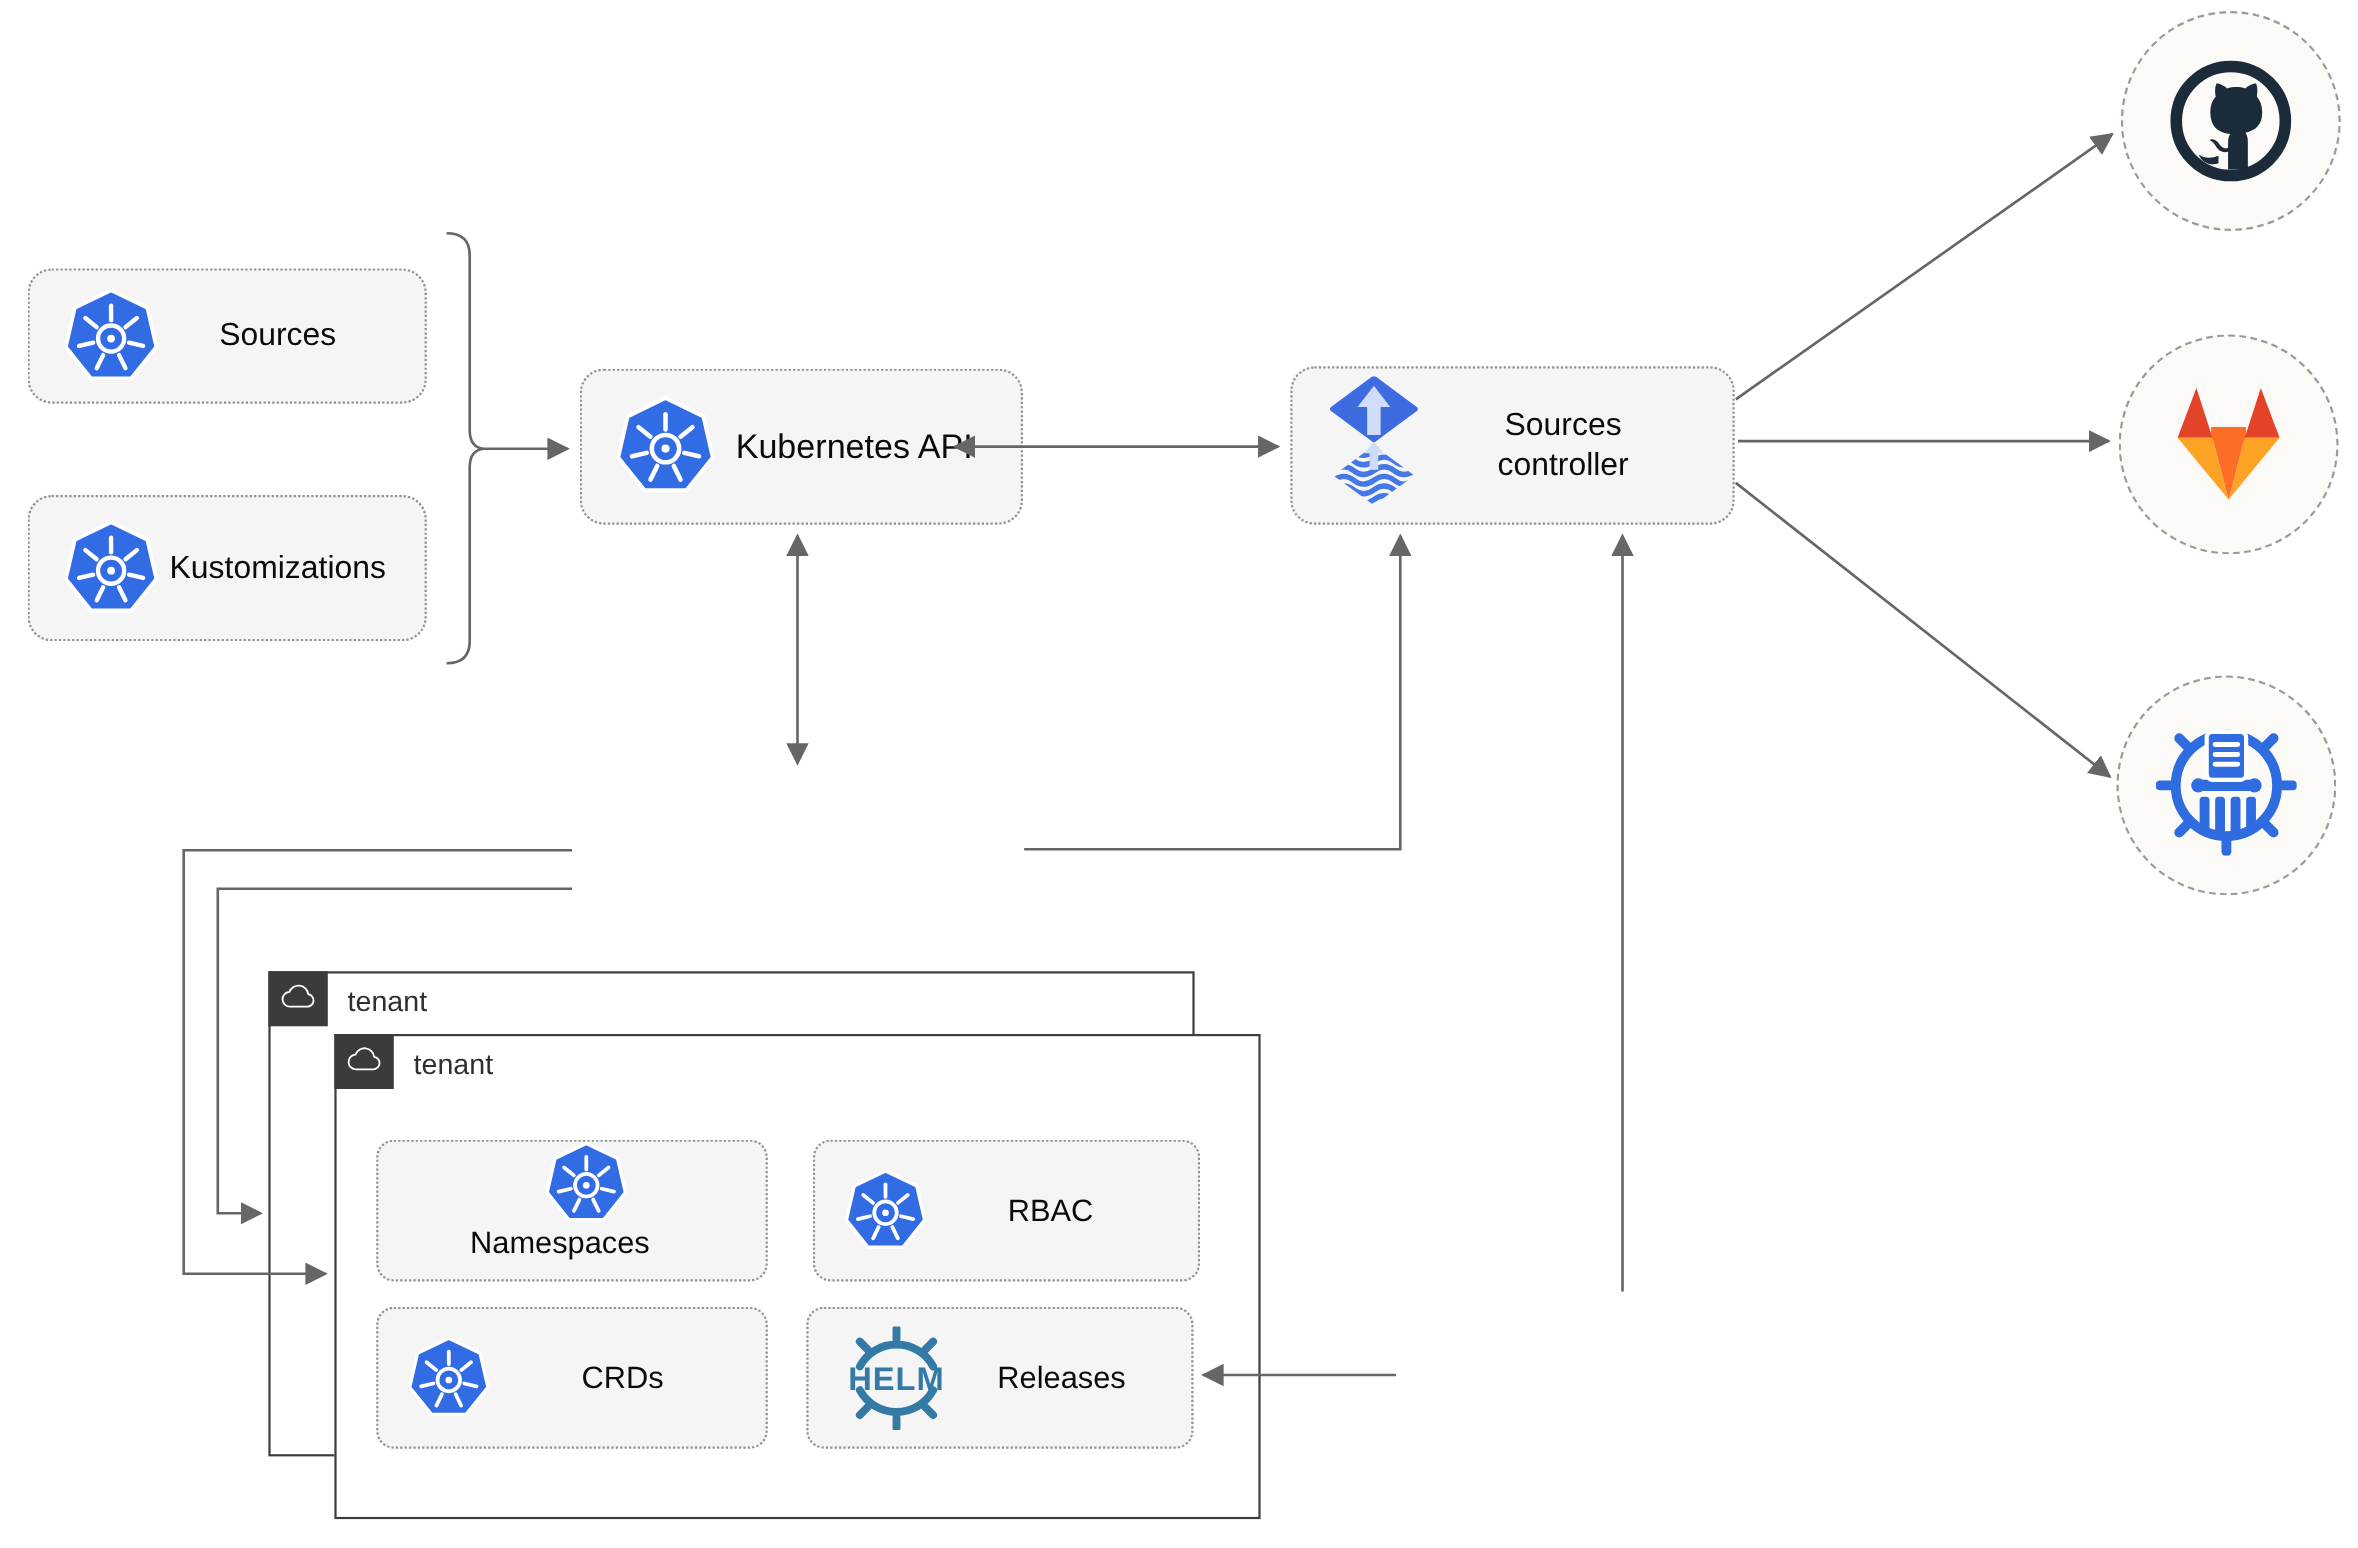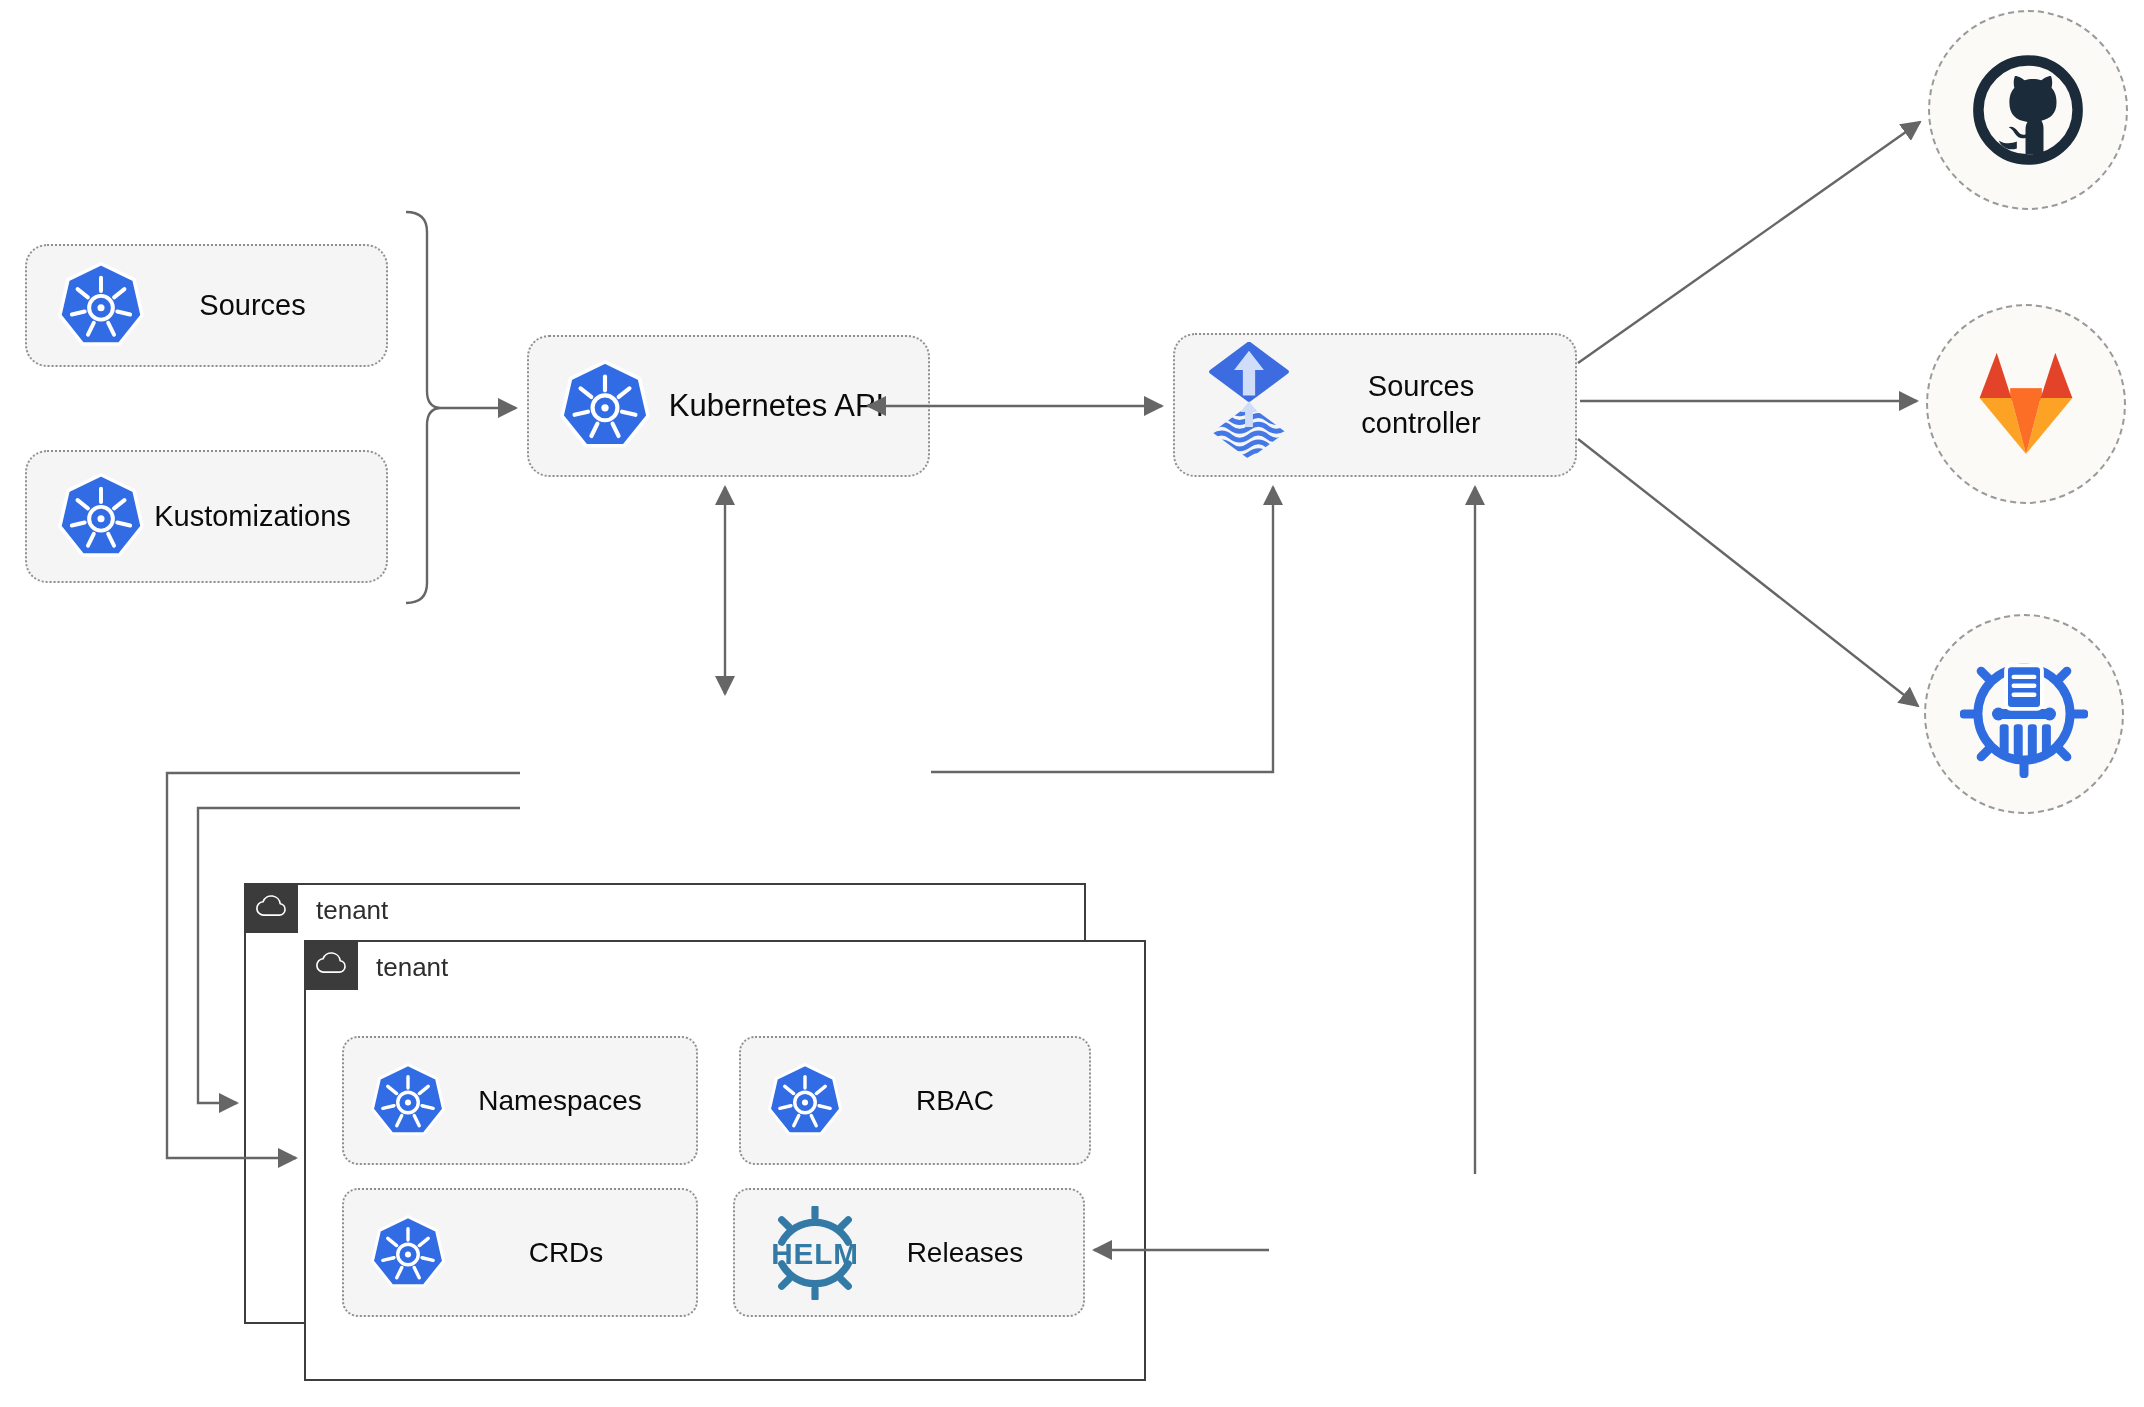--- a/index.html
+++ b/index.html
@@ -189,21 +189,21 @@
   </div>
 
   <div class="tenant" style="left:304px;top:940px;width:842px;height:441px;z-index:5;">
     <div class="tab">
       <svg width="38" height="27">
           <use href="#cloud-icon"></use>
         </svg>
     </div>
     <span class="tlabel">tenant</span>
 
-    <div class="innerbox" style="left:36px;top:94px;width:356px;height:129px;">
+    <div class="innerbox" style="left:36px;top:94px;width:356px;height:129px;flex-direction:column;">
       <svg class="nicon" width="76" height="76">
           <use href="#k8s-icon"></use>
         </svg>
       <div class="lbl">Namespaces</div>
     </div>
 
     <div class="innerbox" style="left:433px;top:94px;width:352px;height:129px;">
       <svg class="nicon" width="76" height="76">
           <use href="#k8s-icon"></use>
         </svg>

